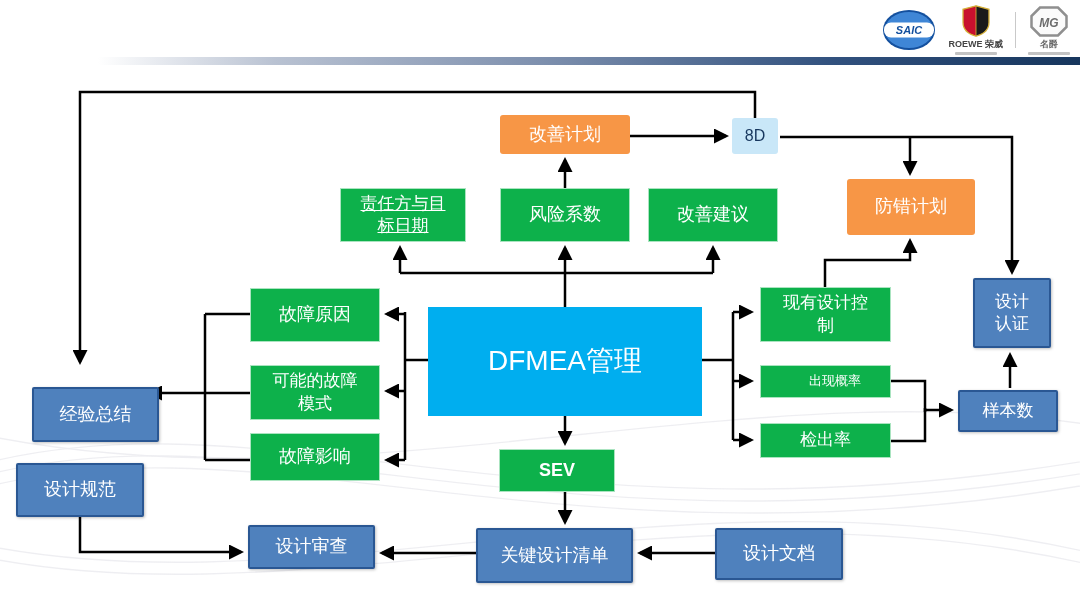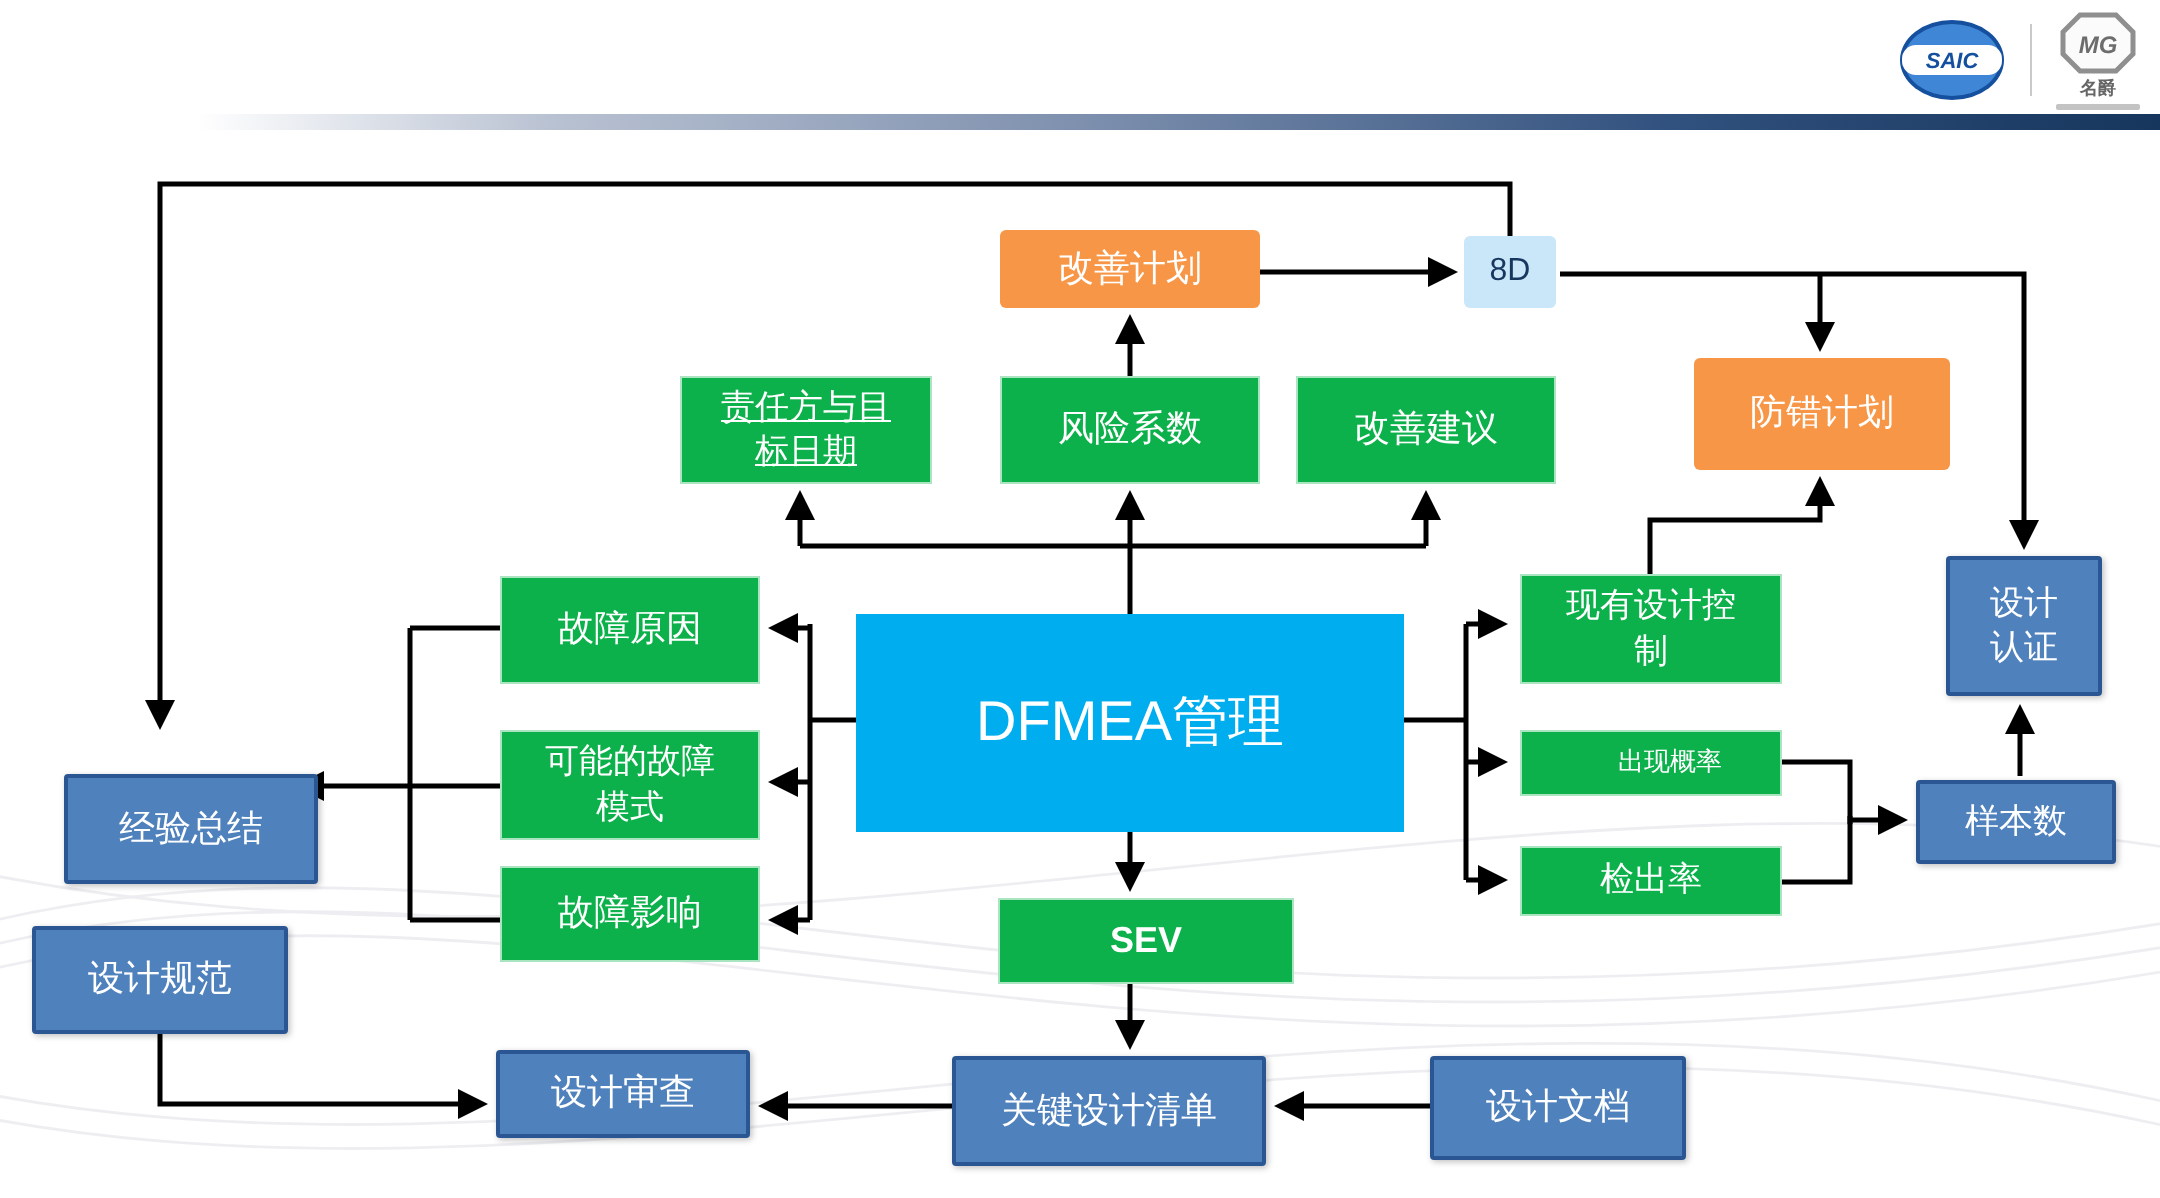--- a/index.html
+++ b/index.html
@@ -49,20 +49,30 @@
 
   <div class="title-underline"></div>
 
   <div class="logo-bar">
     <svg width="54" height="42" viewBox="0 0 54 42">
       <ellipse cx="27" cy="21" rx="26" ry="20" fill="#14509e"></ellipse>
       <ellipse cx="27" cy="21" rx="24" ry="18" fill="#3f86d6"></ellipse>
       <rect x="2" y="13.5" width="50" height="15" rx="7" fill="#ffffff"></rect>
       <text x="27" y="25" font-size="11" font-weight="bold" font-style="italic" fill="#14509e" text-anchor="middle" font-family="Liberation Sans, sans-serif">SAIC</text>
     </svg>
+    <div class="logo-stack">
+      <svg width="30" height="32" viewBox="0 0 32 37">
+        <path d="M16,1 L1,5 V20 C1,29 8,34 16,36 Z" fill="#C8102E"></path>
+        <path d="M16,1 L31,5 V20 C31,29 24,34 16,36 Z" fill="#1a1a1a"></path>
+        <path d="M16,1 L31,5 V20 C31,29 24,34 16,36 C8,34 1,29 1,20 V5 Z" fill="none" stroke="#D4AF37" stroke-width="1.5"></path>
+        <path d="M16,1 V36" stroke="#D4AF37" stroke-width="1"></path>
+      </svg>
+      <div class="logo-caption">ROEWE 荣威</div>
+      <div class="slogan-bar"></div>
+    </div>
     <div class="v-divider"></div>
     <div class="logo-stack">
       <svg width="38" height="31" viewBox="0 0 38 31">
         <polygon points="10,1.5 28,1.5 36.5,10 36.5,21 28,29.5 10,29.5 1.5,21 1.5,10" fill="#fbfbfb" stroke="#8f8f8f" stroke-width="2.5"></polygon>
         <text x="19" y="20.5" font-size="12" font-weight="bold" font-style="italic" fill="#6d6d6d" text-anchor="middle" font-family="Liberation Sans, sans-serif">MG</text>
       </svg>
       <div class="logo-caption mg">名爵</div>
       <div class="slogan-bar"></div>
     </div>
   </div>
@@ -127,19 +137,19 @@
         <div class="node cyan" style="left: 428px; top: 307px; width: 274px; height: 109px; font-size: 28px;">DFMEA管理</div>
         <div class="node green" style="left: 760px; top: 287px; width: 131px; height: 55px; font-size: 17px;">现有设计控
 制</div>
         <div class="node green" style="left: 760px; top: 365px; width: 131px; height: 33px; font-size: 13px; padding-left: 19px;">出现概率</div>
         <div class="node green" style="left: 760px; top: 423px; width: 131px; height: 35px; font-size: 17px;">检出率</div>
         <div class="node blue" style="left: 958px; top: 390px; width: 100px; height: 42px; font-size: 17px;">样本数</div>
         <div class="node blue" style="left: 973px; top: 278px; width: 78px; height: 70px; font-size: 17px;">设计
 认证</div>
         <div class="node blue" style="left: 32px; top: 367px; width: 127px; height: 55px; font-size: 18px; margin-top: 20px;">经验总结</div>
         <div class="node blue" style="left: 16px; top: 463px; width: 128px; height: 54px; font-size: 18px;">设计规范</div>
-        <div class="node green bold" style="left: 499px; top: 449px; width: 148px; height: 43px; font-size: 18px;">SEV</div>
+        <div class="node green bold" style="left: 499px; top: 449px; width: 116px; height: 43px; font-size: 18px;">SEV</div>
         <div class="node blue" style="left: 476px; top: 528px; width: 157px; height: 55px; font-size: 18px;">关键设计清单</div>
         <div class="node blue" style="left: 248px; top: 525px; width: 127px; height: 44px; font-size: 18px;">设计审查</div>
         <div class="node blue" style="left: 715px; top: 528px; width: 128px; height: 52px; font-size: 18px;">设计文档</div>
       </div>
   </div>
 </div>
 
 </body></html>

